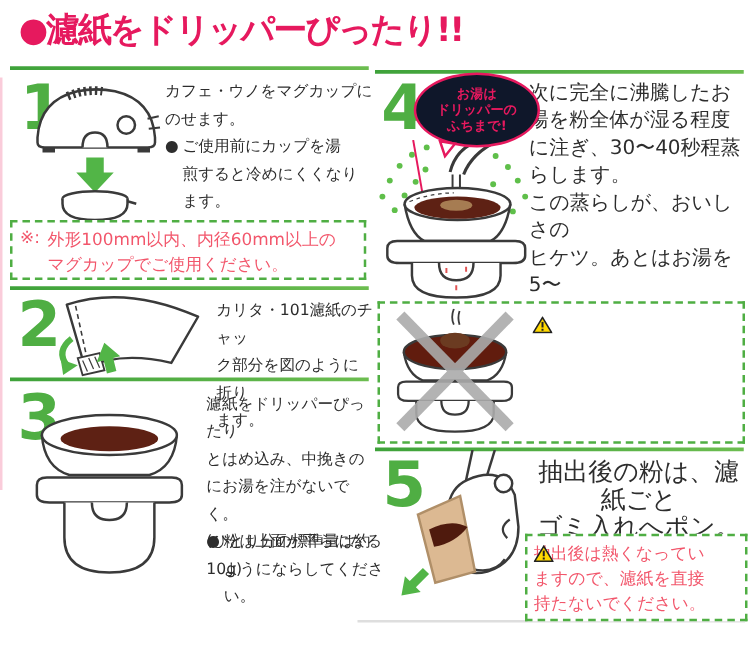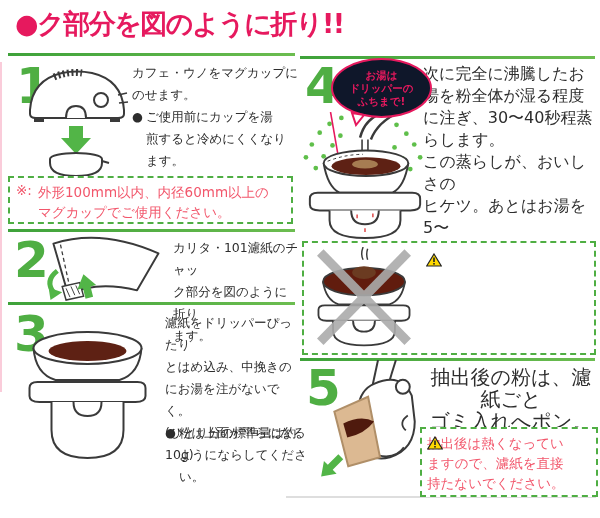--- a/index.html
+++ b/index.html
@@ -29,21 +29,21 @@
   .bubble-tail{position:absolute;left:16px;bottom:-11px;}
   .illus{position:absolute;}
   .faint-line{position:absolute;height:2px;background:#dedede;}
   .scan-edge{position:absolute;width:2px;background:rgba(240,110,150,.35);}
 </style>
 </head>
 <body>
 
 <div class="page">
 
-  <h1 class="title">●ク部分を図のように折り!!</h1>
+  <h1 class="title">●濾紙をドリッパーぴったり!!</h1>
 
   <div class="rule" style="left:8px;top:53px;width:287px;"></div>
   <div class="rule" style="left:8px;top:229px;width:287px;"></div>
   <div class="rule" style="left:8px;top:302px;width:287px;"></div>
   <div class="rule" style="left:300px;top:56px;width:295px;"></div>
   <div class="rule" style="left:300px;top:358px;width:295px;"></div>
   <div class="faint-line" style="left:286px;top:496px;width:310px;"></div>
   <div class="scan-edge" style="left:0;top:62px;height:330px;"></div>
 
   <div class="step-number" style="left:16px;top:62px;">1</div>

